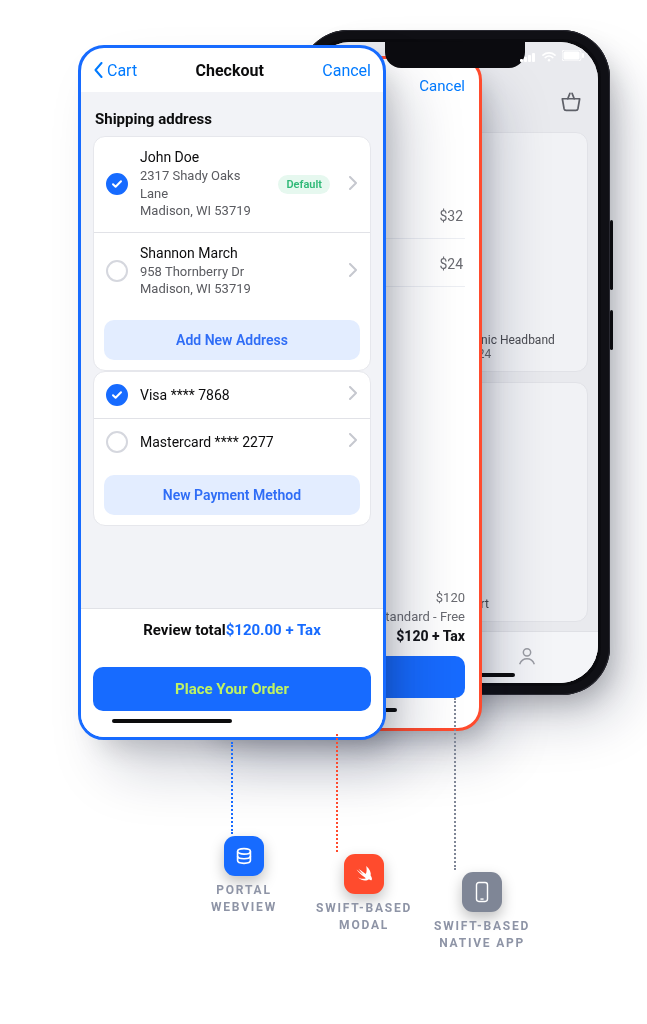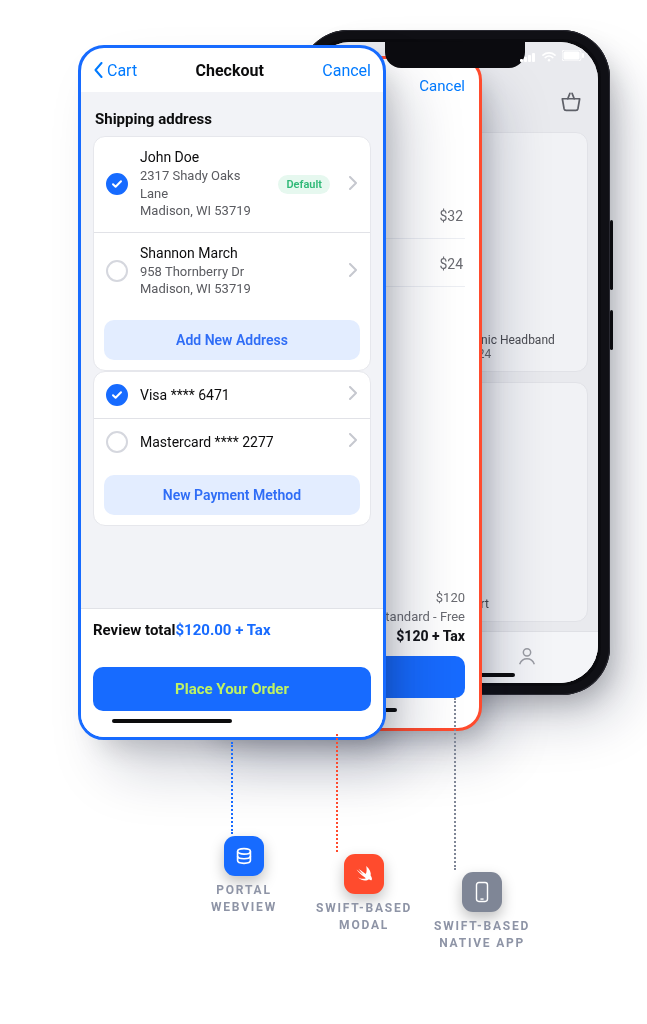--- a/index.html
+++ b/index.html
@@ -156,21 +156,21 @@
   }
   .chev{flex:0 0 auto;color:var(--chev)}
   .chev svg{width:10px;height:14px}
   .soft-btn{
     margin:10px;border-radius:10px;background:var(--light-blue);color:#2f6df6;
     height:40px;display:flex;align-items:center;justify-content:center;font-size:14px;font-weight:600;
   }
   .footer{
     background:#fff;border-top:1px solid var(--grey-border2);padding:12px 12px 10px;
   }
-  .ft-row{display:flex;align-items:center;justify-content:flex-start;margin-bottom:2px}
+  .ft-row{display:flex;align-items:center;justify-content:center;margin-bottom:2px}
   .ft-label{font-size:15px;font-weight:700}
   .ft-total{font-size:15px;font-weight:700;color:var(--blue)}
   .primary-btn{
     height:44px;border-radius:10px;background:var(--blue);color:#bef264;display:flex;align-items:center;justify-content:center;font-size:15px;font-weight:700;margin-top:28px;
   }
   .portal .home-ind{position:static;margin:8px auto 4px}
 
   
   .callouts{position:absolute;left:0;top:0;width:100%;height:100%}
   .dotline{position:absolute;width:0;border-left:2px dotted}
@@ -361,21 +361,21 @@
 
       <div class="card">
         <div class="row">
           <span class="radio selected">
             <svg viewBox="0 0 12 12">
                 <path d="M2 6.2 L4.6 8.8 L10 3.2" fill="none" stroke="#fff" stroke-width="2" stroke-linecap="round" stroke-linejoin="round"></path>
               </svg>
           </span>
           <div class="body">
             <div class="name-line">
-                <span>Visa **** 6471</span>
+                <span>Visa **** 7868</span>
               </div>
           </div>
           <span class="chev">
             <svg viewBox="0 0 10 14">
                 <path d="M2 1 L8 7 L2 13" fill="none" stroke="currentColor" stroke-width="2" stroke-linecap="round" stroke-linejoin="round"></path>
               </svg>
           </span>
         </div>
         <div class="row">
           <span class="radio"></span>

